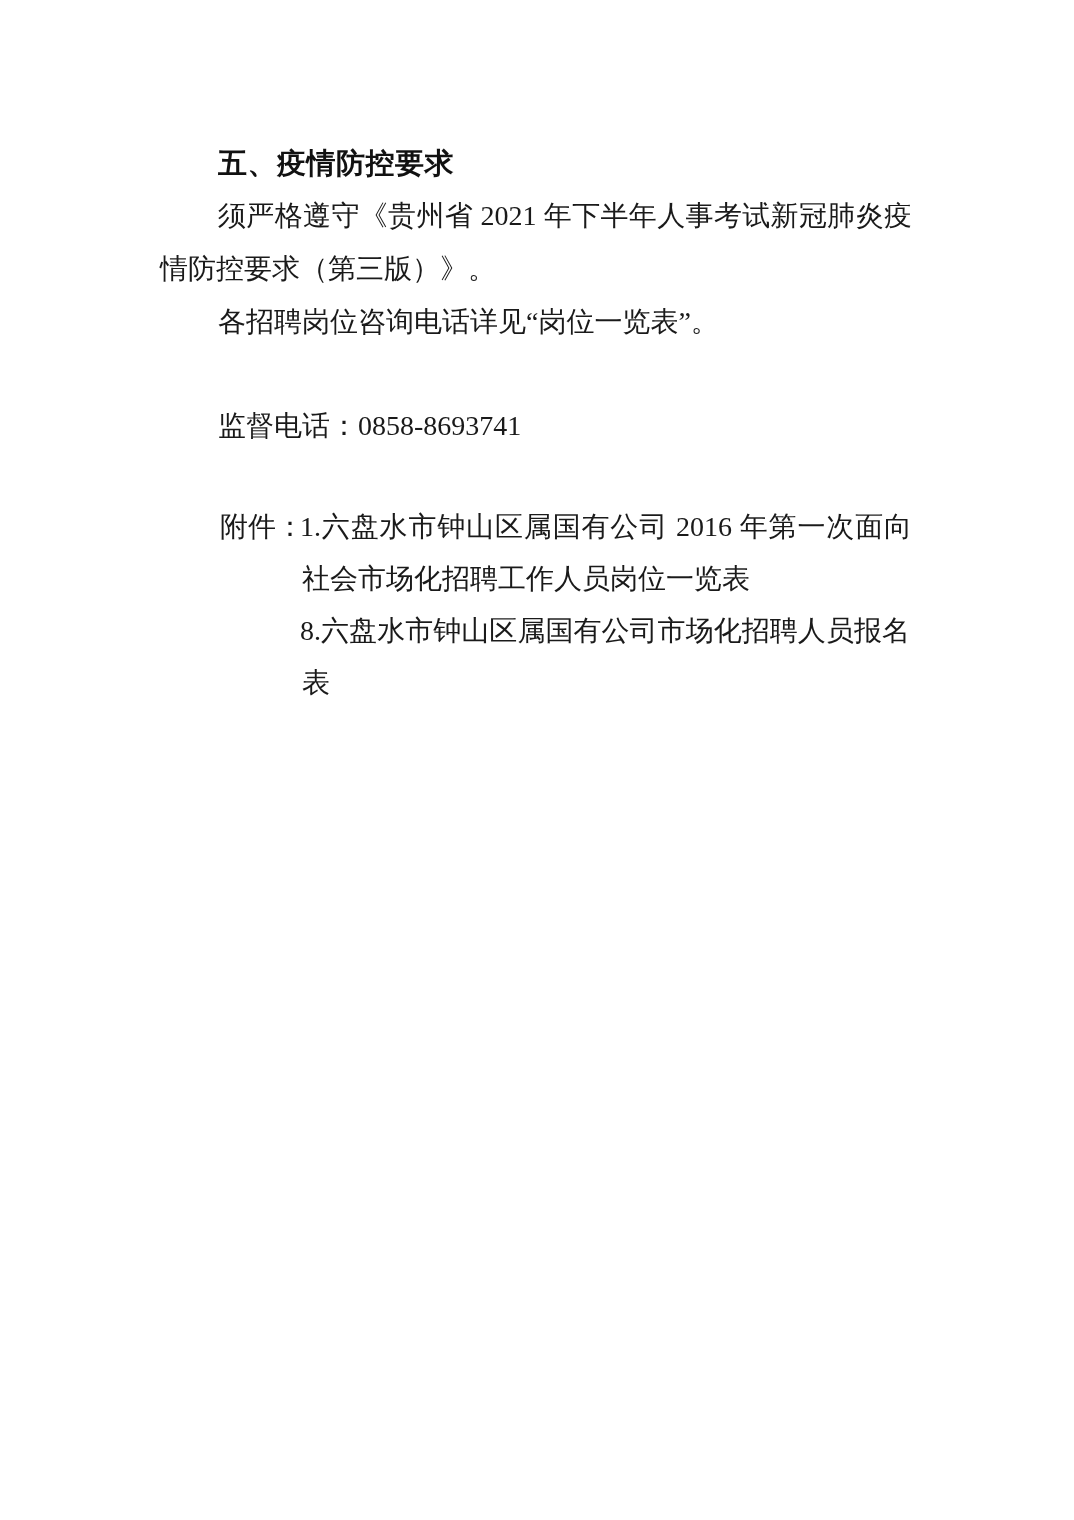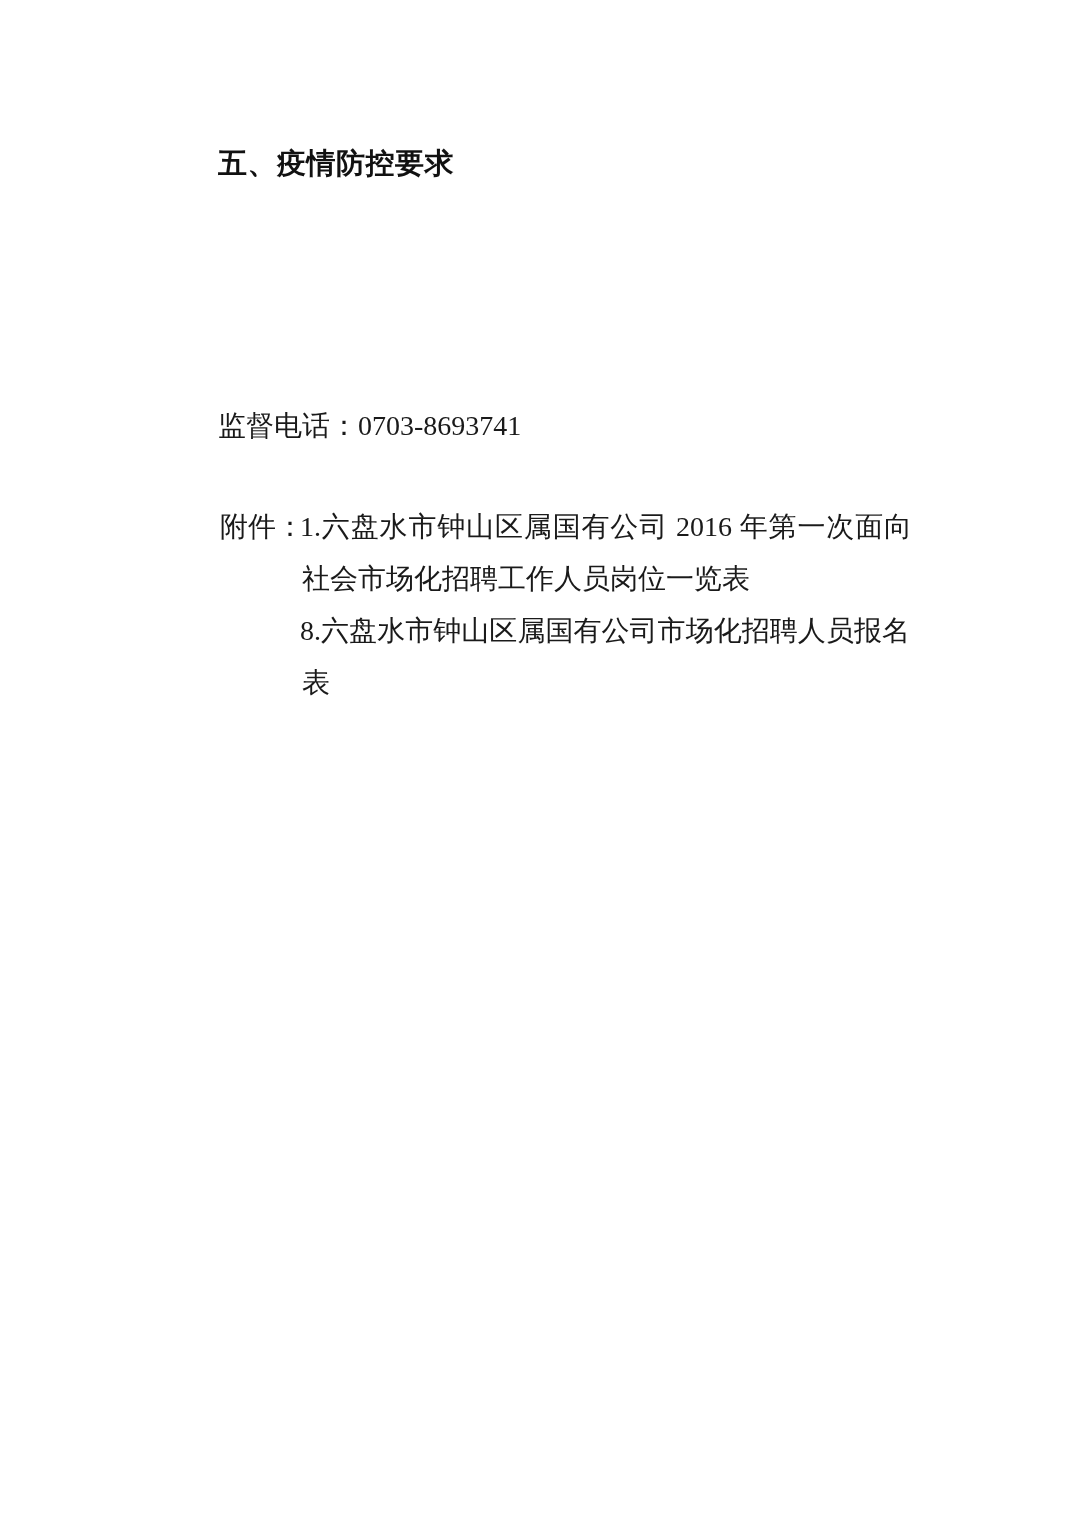--- a/index.html
+++ b/index.html
@@ -50,25 +50,28 @@
   .pos-att2l1    { left: 300px; top: 605px; width: 610px; }
   .pos-att2l2    { left: 302px; top: 657px; }
 </style>
 </head>
 <body>
 
 <div class="page">
 
   <div class="heading pos-heading">五、疫情防控要求</div>
 
+  <div class="line justify pos-p1l1">须严格遵守《贵州省 2021 年下半年人事考试新冠肺炎疫</div>
+
+  <div class="line pos-p1l2">情防控要求（第三版）》。</div>
+
+  <div class="line pos-p2">各招聘岗位咨询电话详见“岗位一览表”。</div>
 
 
-
-
-  <div class="line pos-p4">监督电话：0703-8693741</div>
+  <div class="line pos-p4">监督电话：0858-8693741</div>
 
   <div class="line pos-attlabel">附件：</div>
 
   <div class="line justify pos-att1l1">1.六盘水市钟山区属国有公司 2016 年第一次面向</div>
 
   <div class="line pos-att1l2">社会市场化招聘工作人员岗位一览表</div>
 
   <div class="line justify pos-att2l1">8.六盘水市钟山区属国有公司市场化招聘人员报名</div>
 
   <div class="line pos-att2l2">表</div>

